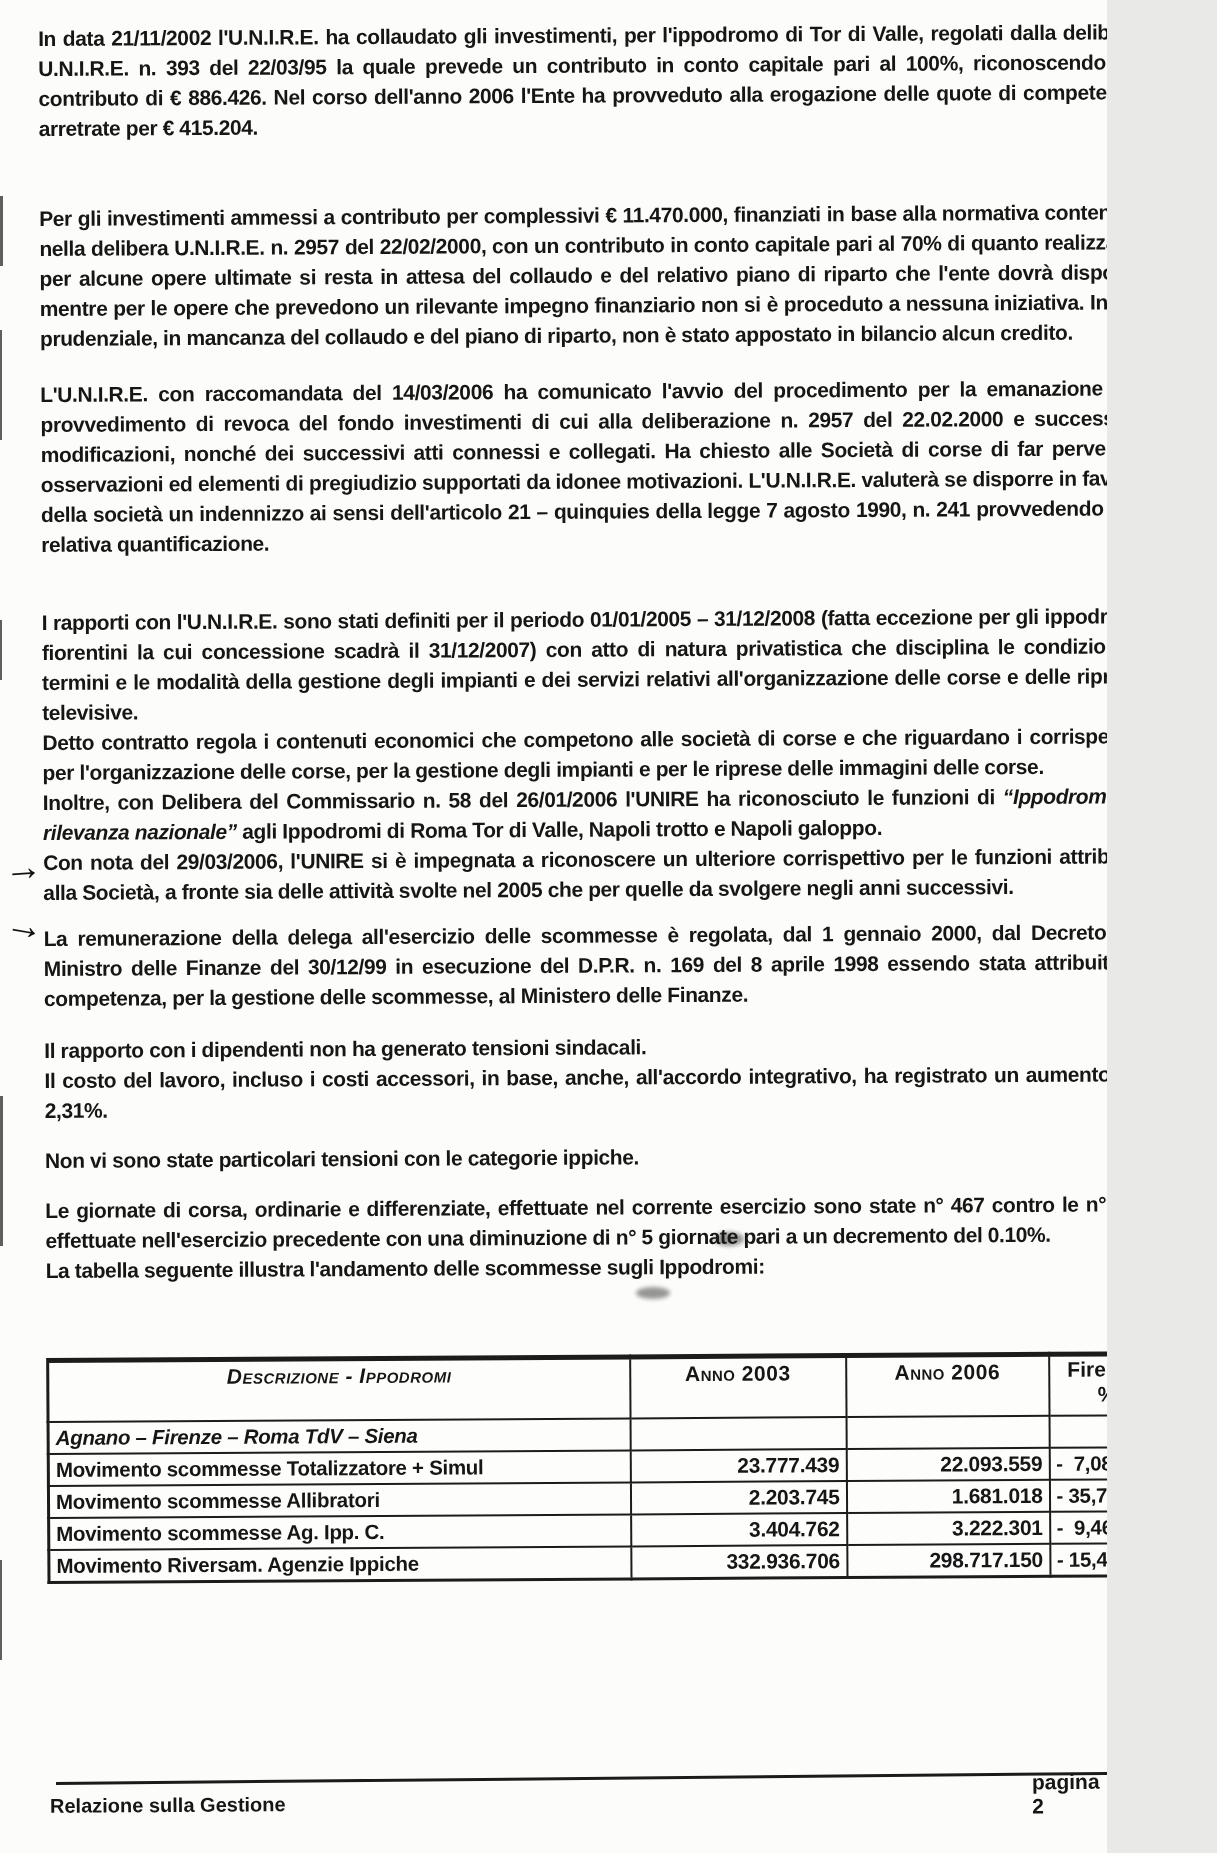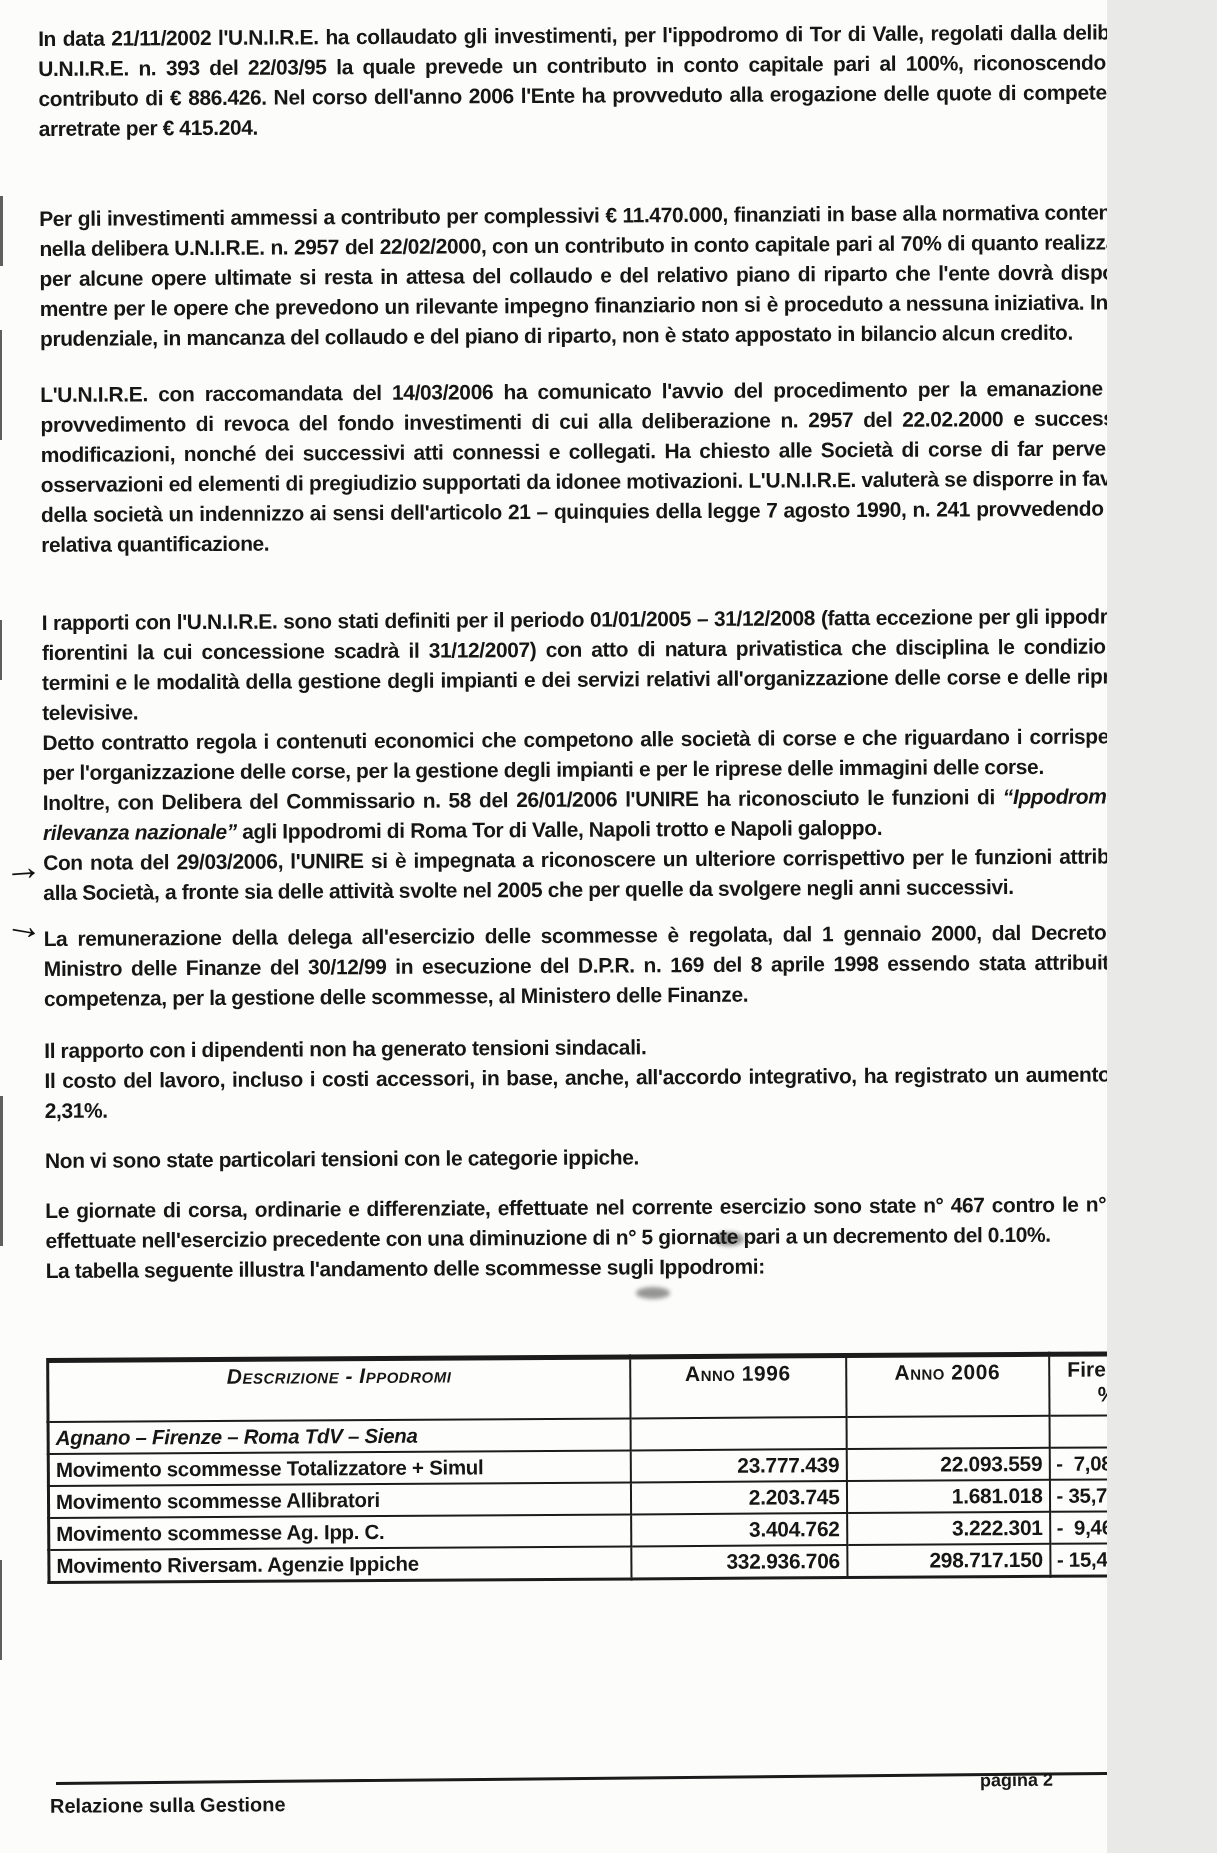--- a/index.html
+++ b/index.html
@@ -114,22 +114,22 @@
     transform-origin:left center;
   }
   .footer-left{
     position:absolute;
     left:50px;top:1794px;
     font-size:20px;font-weight:bold;
     transform:rotate(-0.4deg);
   }
   .footer-right{
     position:absolute;
-    left:980px;top:1770px;
-    font-size:18px;font-weight:bold;
+    left:1032px;top:1770px;
+    font-size:21px;font-weight:bold;
     transform:rotate(-0.6deg);
   }
 
   
   .scan-artifact{
     position:absolute;
     background:#2b2b2b;
     opacity:0.75;
   }
   .sa-1{left:0;top:196px;width:3px;height:70px;}
@@ -171,21 +171,21 @@
       <table class="scommesse">
         <colgroup>
           <col style="width:582px">
           <col style="width:216px">
           <col style="width:203px">
           <col style="width:117px">
         </colgroup>
         <thead>
           <tr>
             <th class="desc-h">Descrizione -  Ippodromi</th>
-            <th>Anno 1996</th>
+            <th>Anno 2003</th>
             <th>Anno 2006</th>
             <th class="variaz-h">Firenze.
 %</th>
           </tr>
         </thead>
         <tbody>
           <tr class="group-row">
             <td>Agnano – Firenze – Roma TdV – Siena</td>
             <td></td>
             <td></td>

